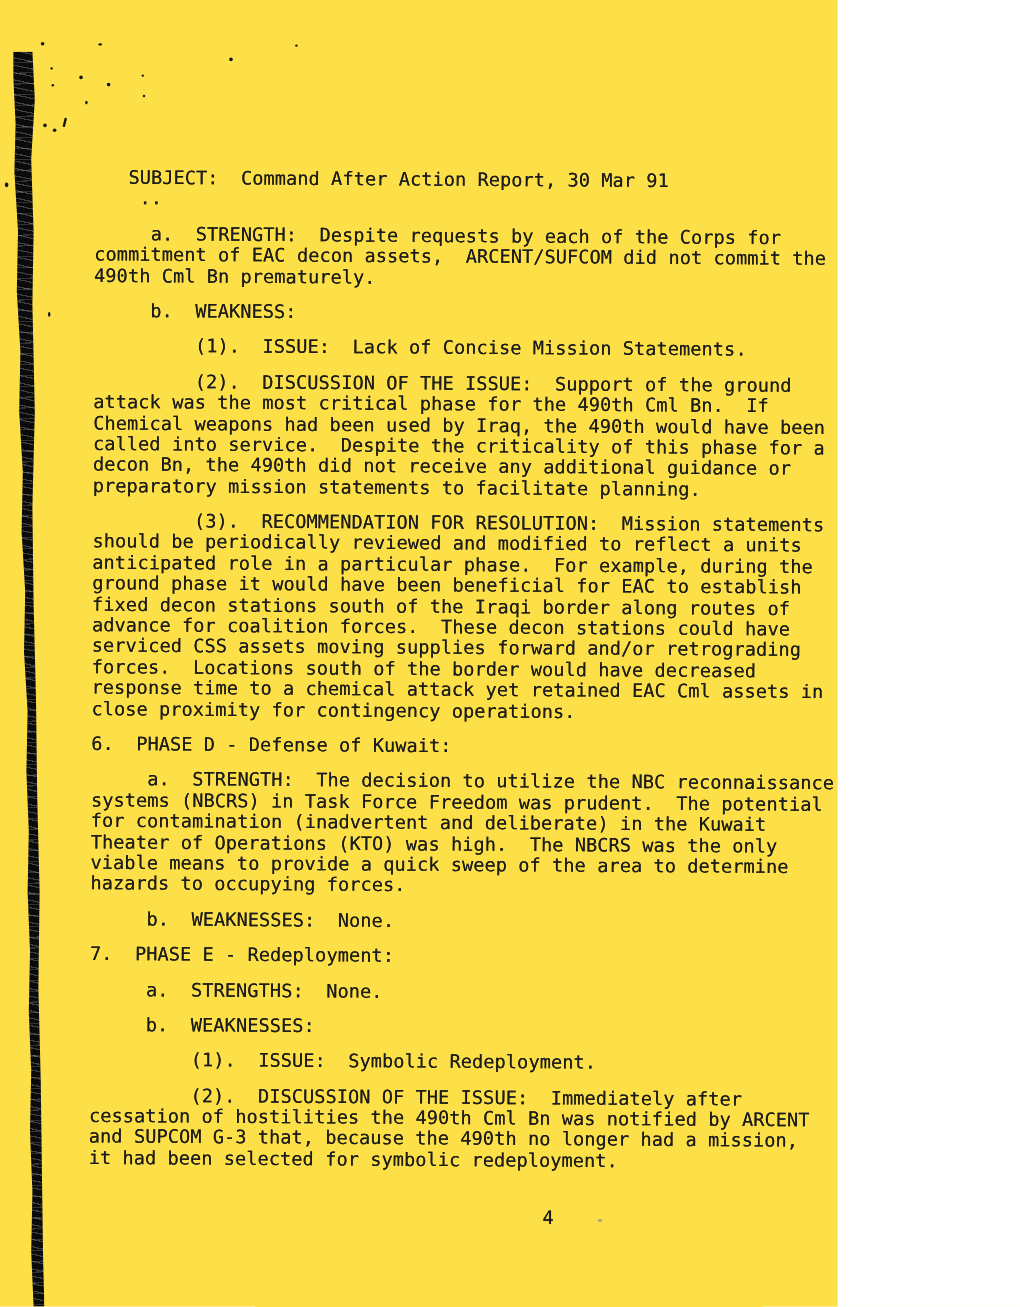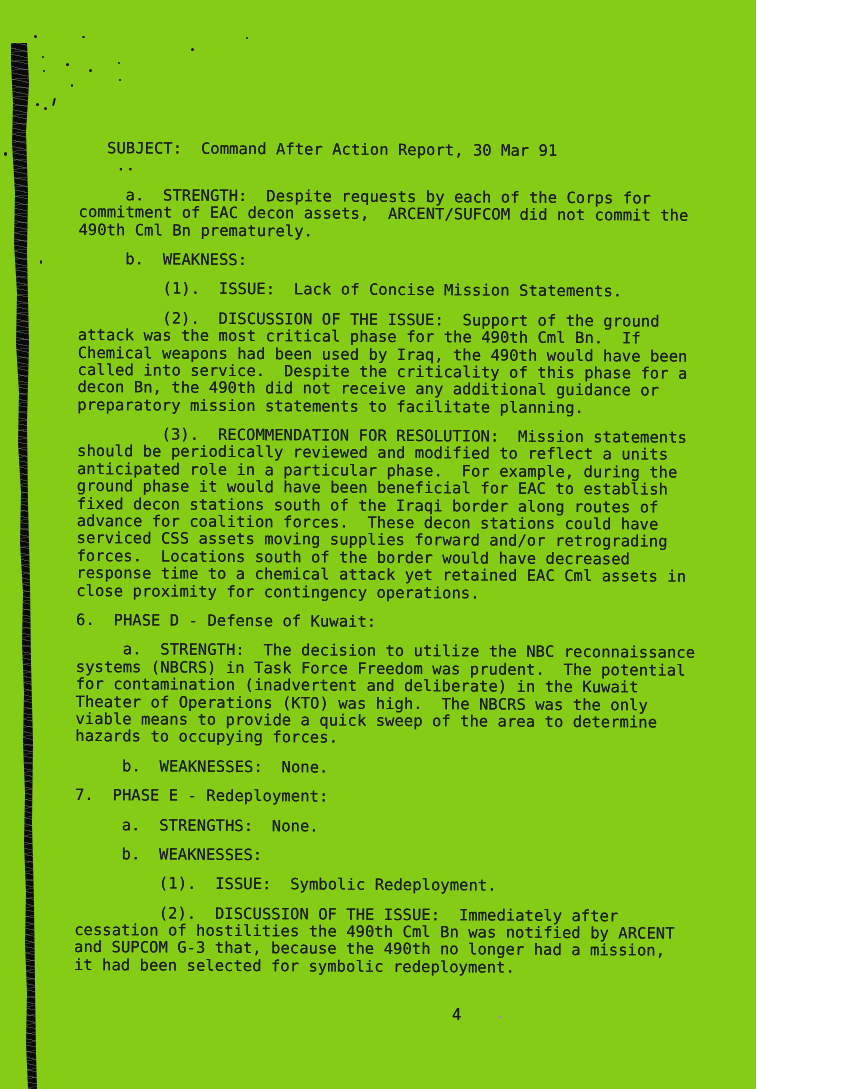--- a/index.html
+++ b/index.html
@@ -2,23 +2,23 @@
 <html><head>
 <meta charset="utf-8">
 <style>
   html, body {
     margin: 0;
     padding: 0;
     background: #ffffff;
   }
   .scan-page {
     position: relative;
-    width: 756px;
+    width: 698px;
     height: 1089px;
-    background: #84cc16;
+    background: #fde047;
     overflow: hidden;
     font-family: "DejaVu Sans Mono", "Liberation Mono", monospace;
   }
   
   .doc-text {
     position: absolute;
     left: 79px;
     top: 140px;
     width: 660px;
     color: #1c1c1c;

